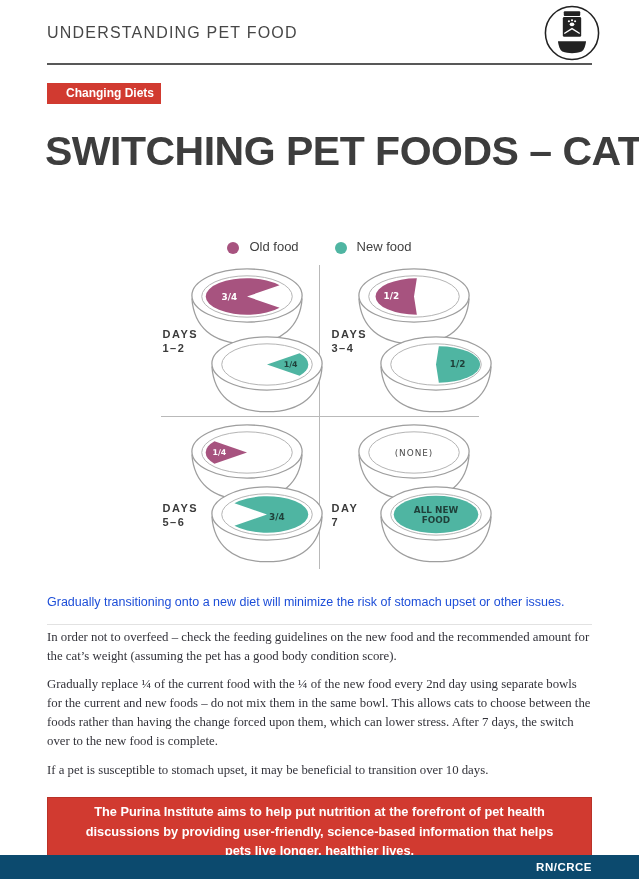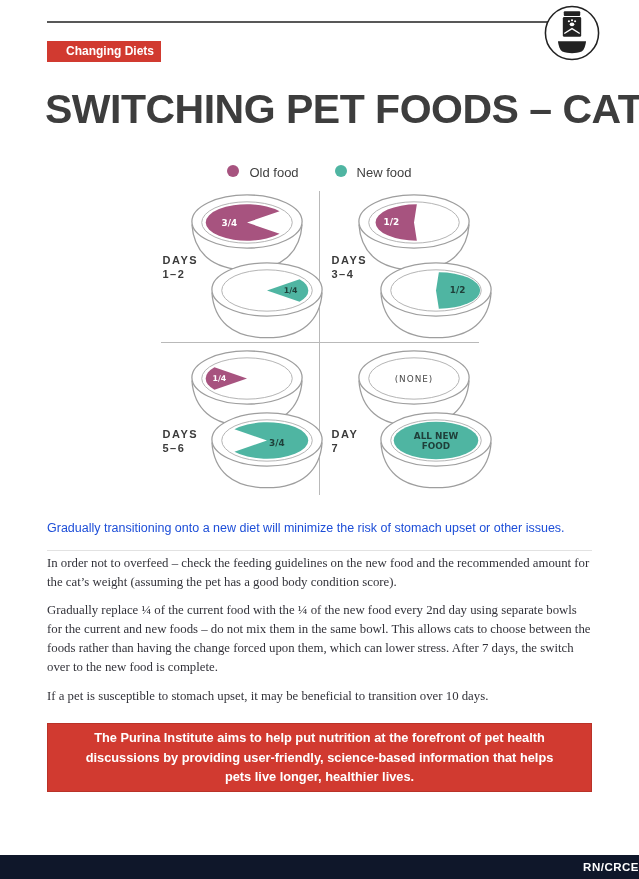--- a/index.html
+++ b/index.html
@@ -20,21 +20,21 @@
   
   .badge{
     display:inline-block; margin:18px 0 0 47px; padding:3px 7px 4px 19px;
     background:#d13a30; color:#fff; font-size:12px; font-weight:bold;
   }
   h1.title{
     margin:24px 45px 0 45px; font-size:41px; font-weight:800;
     letter-spacing:-0.5px; color:#3d3d3d; white-space:nowrap;
   }
   
-  .legend{ margin-top:32px; display:flex; justify-content:center; align-items:flex-start; gap:10px;
+  .legend{ margin-top:64px; display:flex; justify-content:center; align-items:flex-end; gap:10px;
            font-size:13px; color:#3f3f3f; }
   .legend .dot{ width:12px; height:12px; border-radius:50%; display:inline-block; }
   .legend .gap{ width:16px; }
   
   .diagram{ width:318px; margin:11px auto 0 auto; display:grid; grid-template-columns:159px 159px; }
   .cell{ position:relative; width:159px; height:152px; }
   .c0{ border-right:1px solid #b9b9b9; border-bottom:1px solid #b9b9b9; }
   .c1{ border-bottom:1px solid #b9b9b9; }
   .c2{ border-right:1px solid #b9b9b9; }
   .daylabel{ position:absolute; left:2px; top:62px; z-index:3; font-weight:bold;
@@ -59,30 +59,31 @@
     font-family:"Liberation Serif", serif; font-size:12.8px; line-height:1.5;
     color:#33333a; margin-bottom:9px;
   }
   .callout{
     margin:17px 47px 0 47px; background:#d13a30; border:1px solid #b93228;
     color:#ffffff; font-weight:bold; font-size:12.8px; line-height:1.55;
     text-align:center; padding:4px 26px;
   }
   
   .footer-bar{
-    position:absolute; left:0; bottom:0; width:100%; height:24px; background:#0f172a;
-    display:flex; align-items:center; justify-content:flex-end; 
+    position:absolute; left:0; bottom:0; width:100%; height:24px; background:#0c4a6e;
+    display:flex; align-items:center; justify-content:flex-end; padding-right:47px;
   }
   .footer-code{ color:#fff; font-weight:bold; font-size:11.5px; letter-spacing:0.5px; }
 </style>
 </head>
 <body>
 
 <div class="page">
 
+  <div class="hdr-title">UNDERSTANDING PET FOOD</div>
 
   <div class="hdr-icon">
     <svg viewBox="0 0 60 60">
       <circle cx="30" cy="30" r="27.5" fill="#fff" stroke="#222" stroke-width="1.6"></circle>
       <rect x="21.5" y="7.5" width="17" height="5" rx="1" fill="#222"></rect>
       <rect x="20.5" y="13.5" width="19" height="20.5" rx="1.5" fill="#222"></rect>
       <circle cx="26.8" cy="17.8" r="1.1" fill="#fff"></circle>
       <circle cx="30" cy="16.8" r="1.1" fill="#fff"></circle>
       <circle cx="33.2" cy="17.8" r="1.1" fill="#fff"></circle>
       <ellipse cx="30" cy="21" rx="2.4" ry="1.9" fill="#fff"></ellipse>

